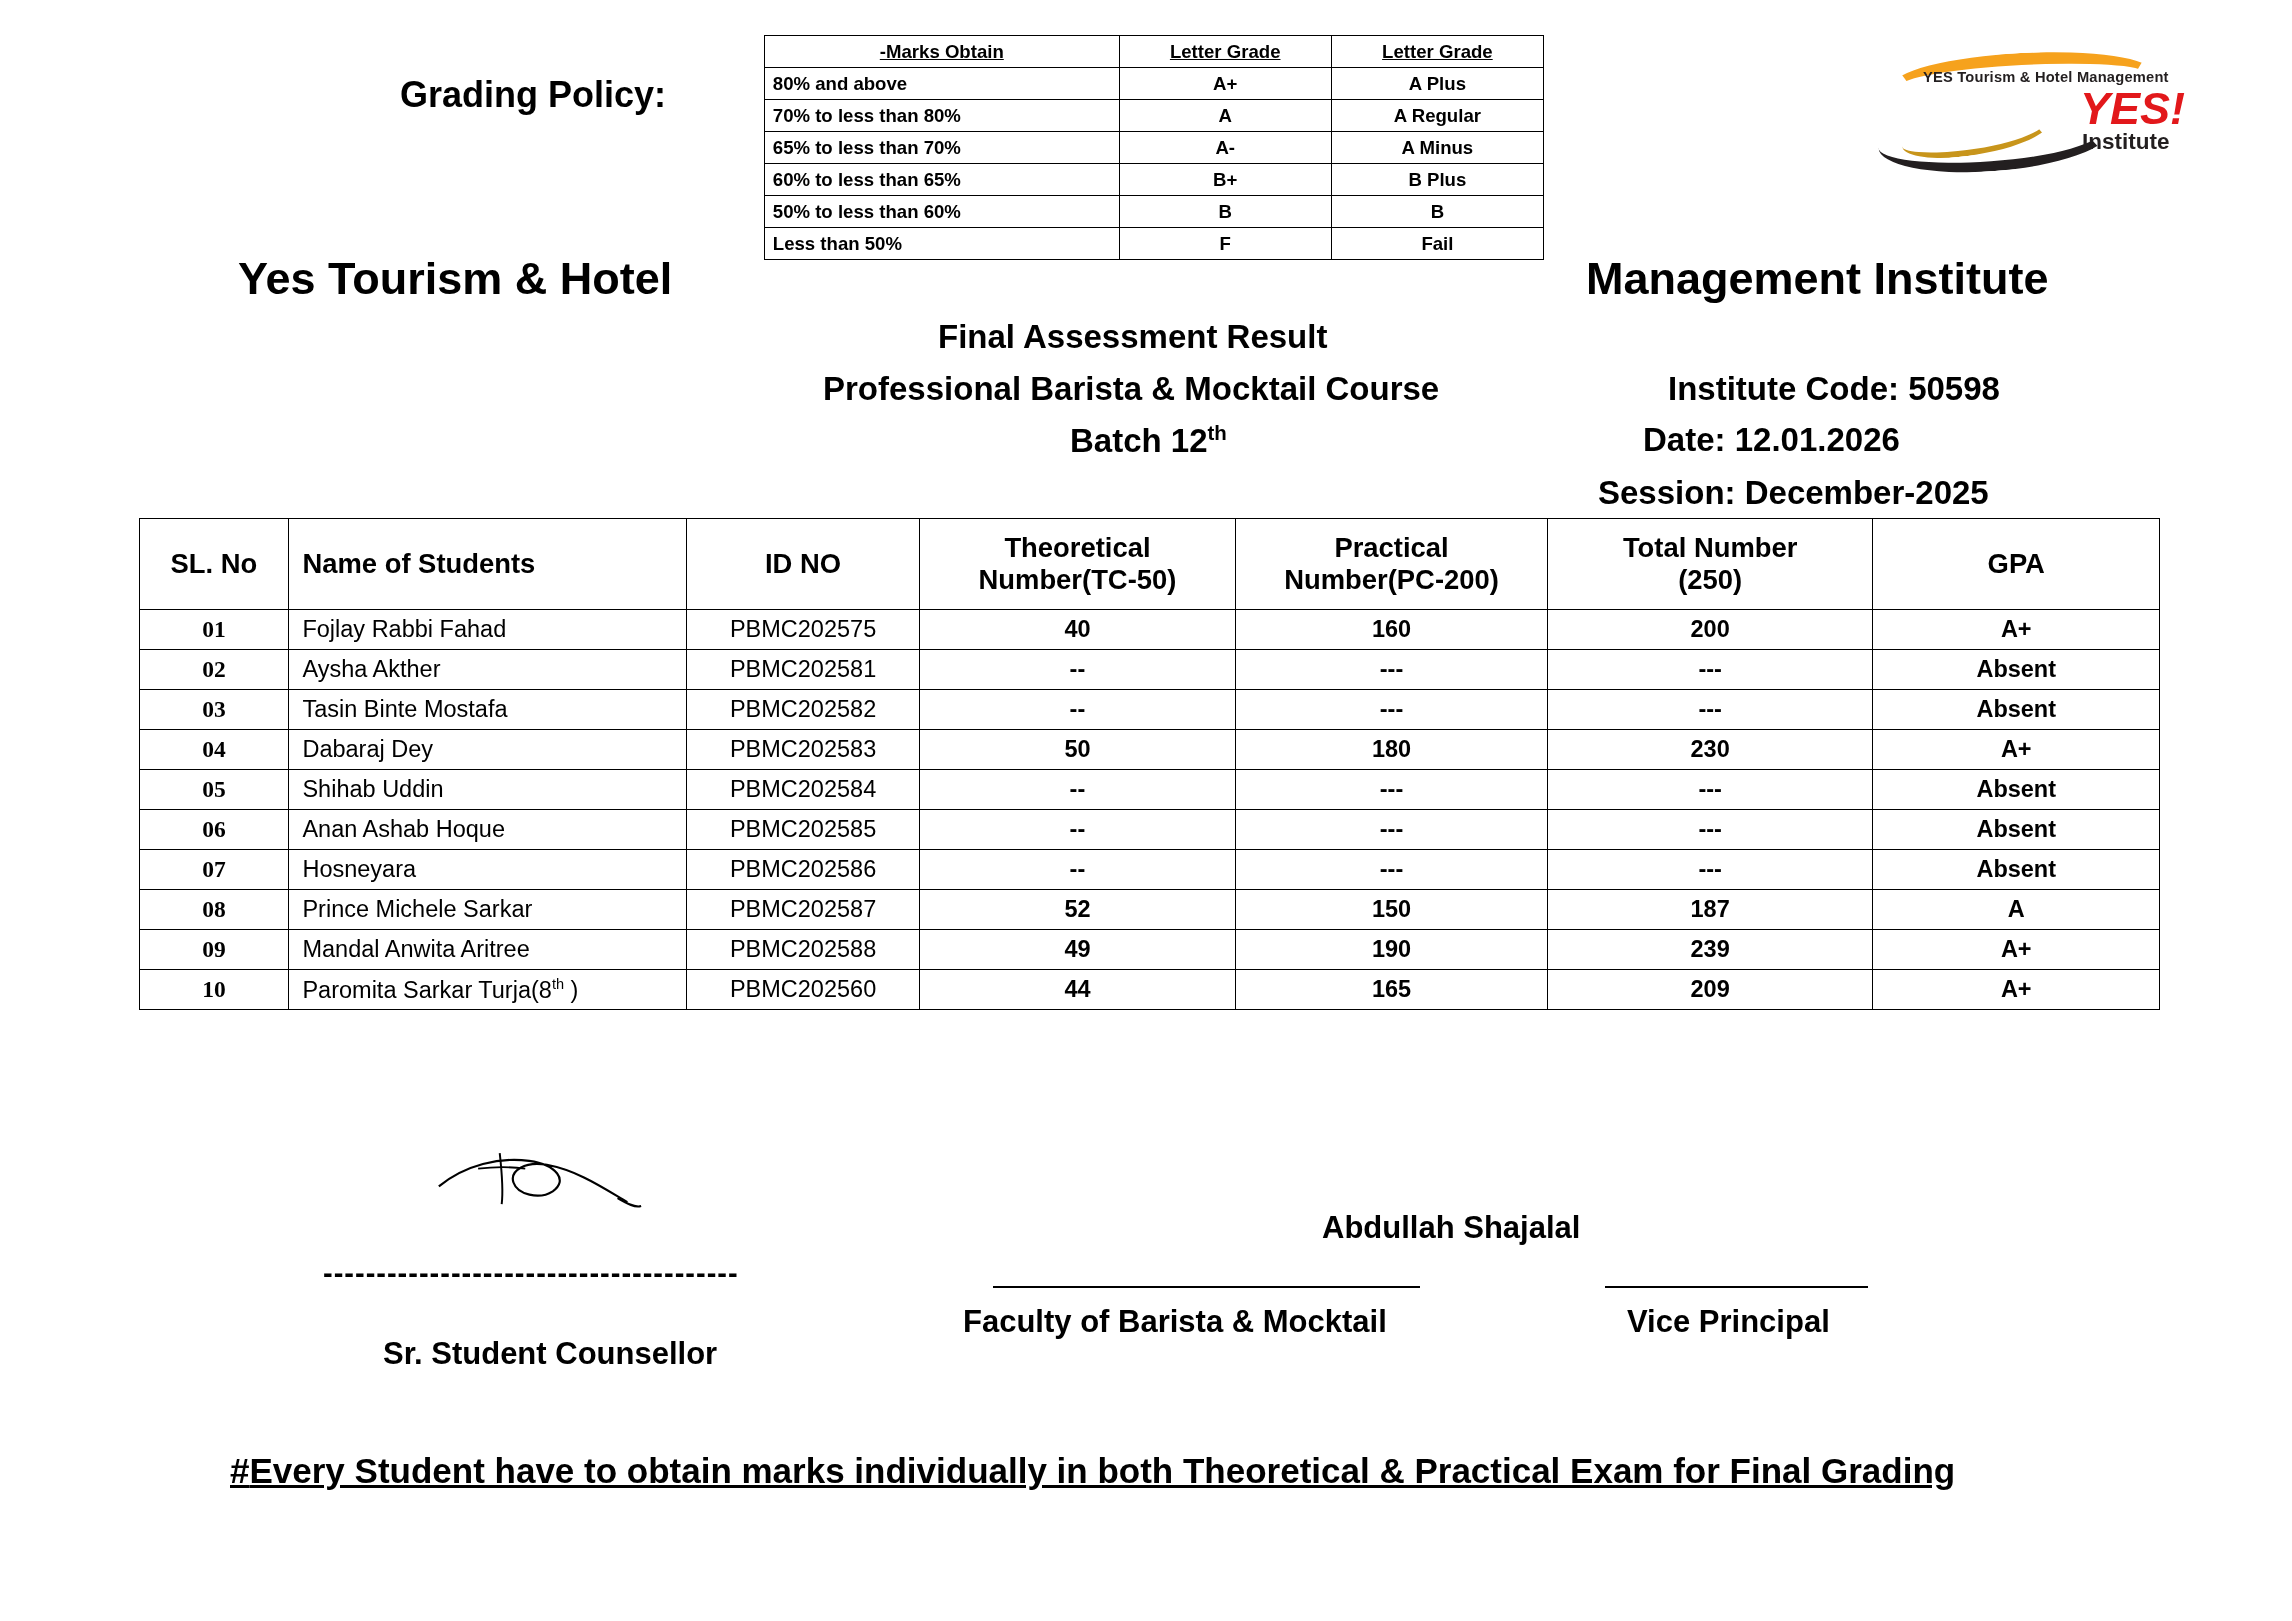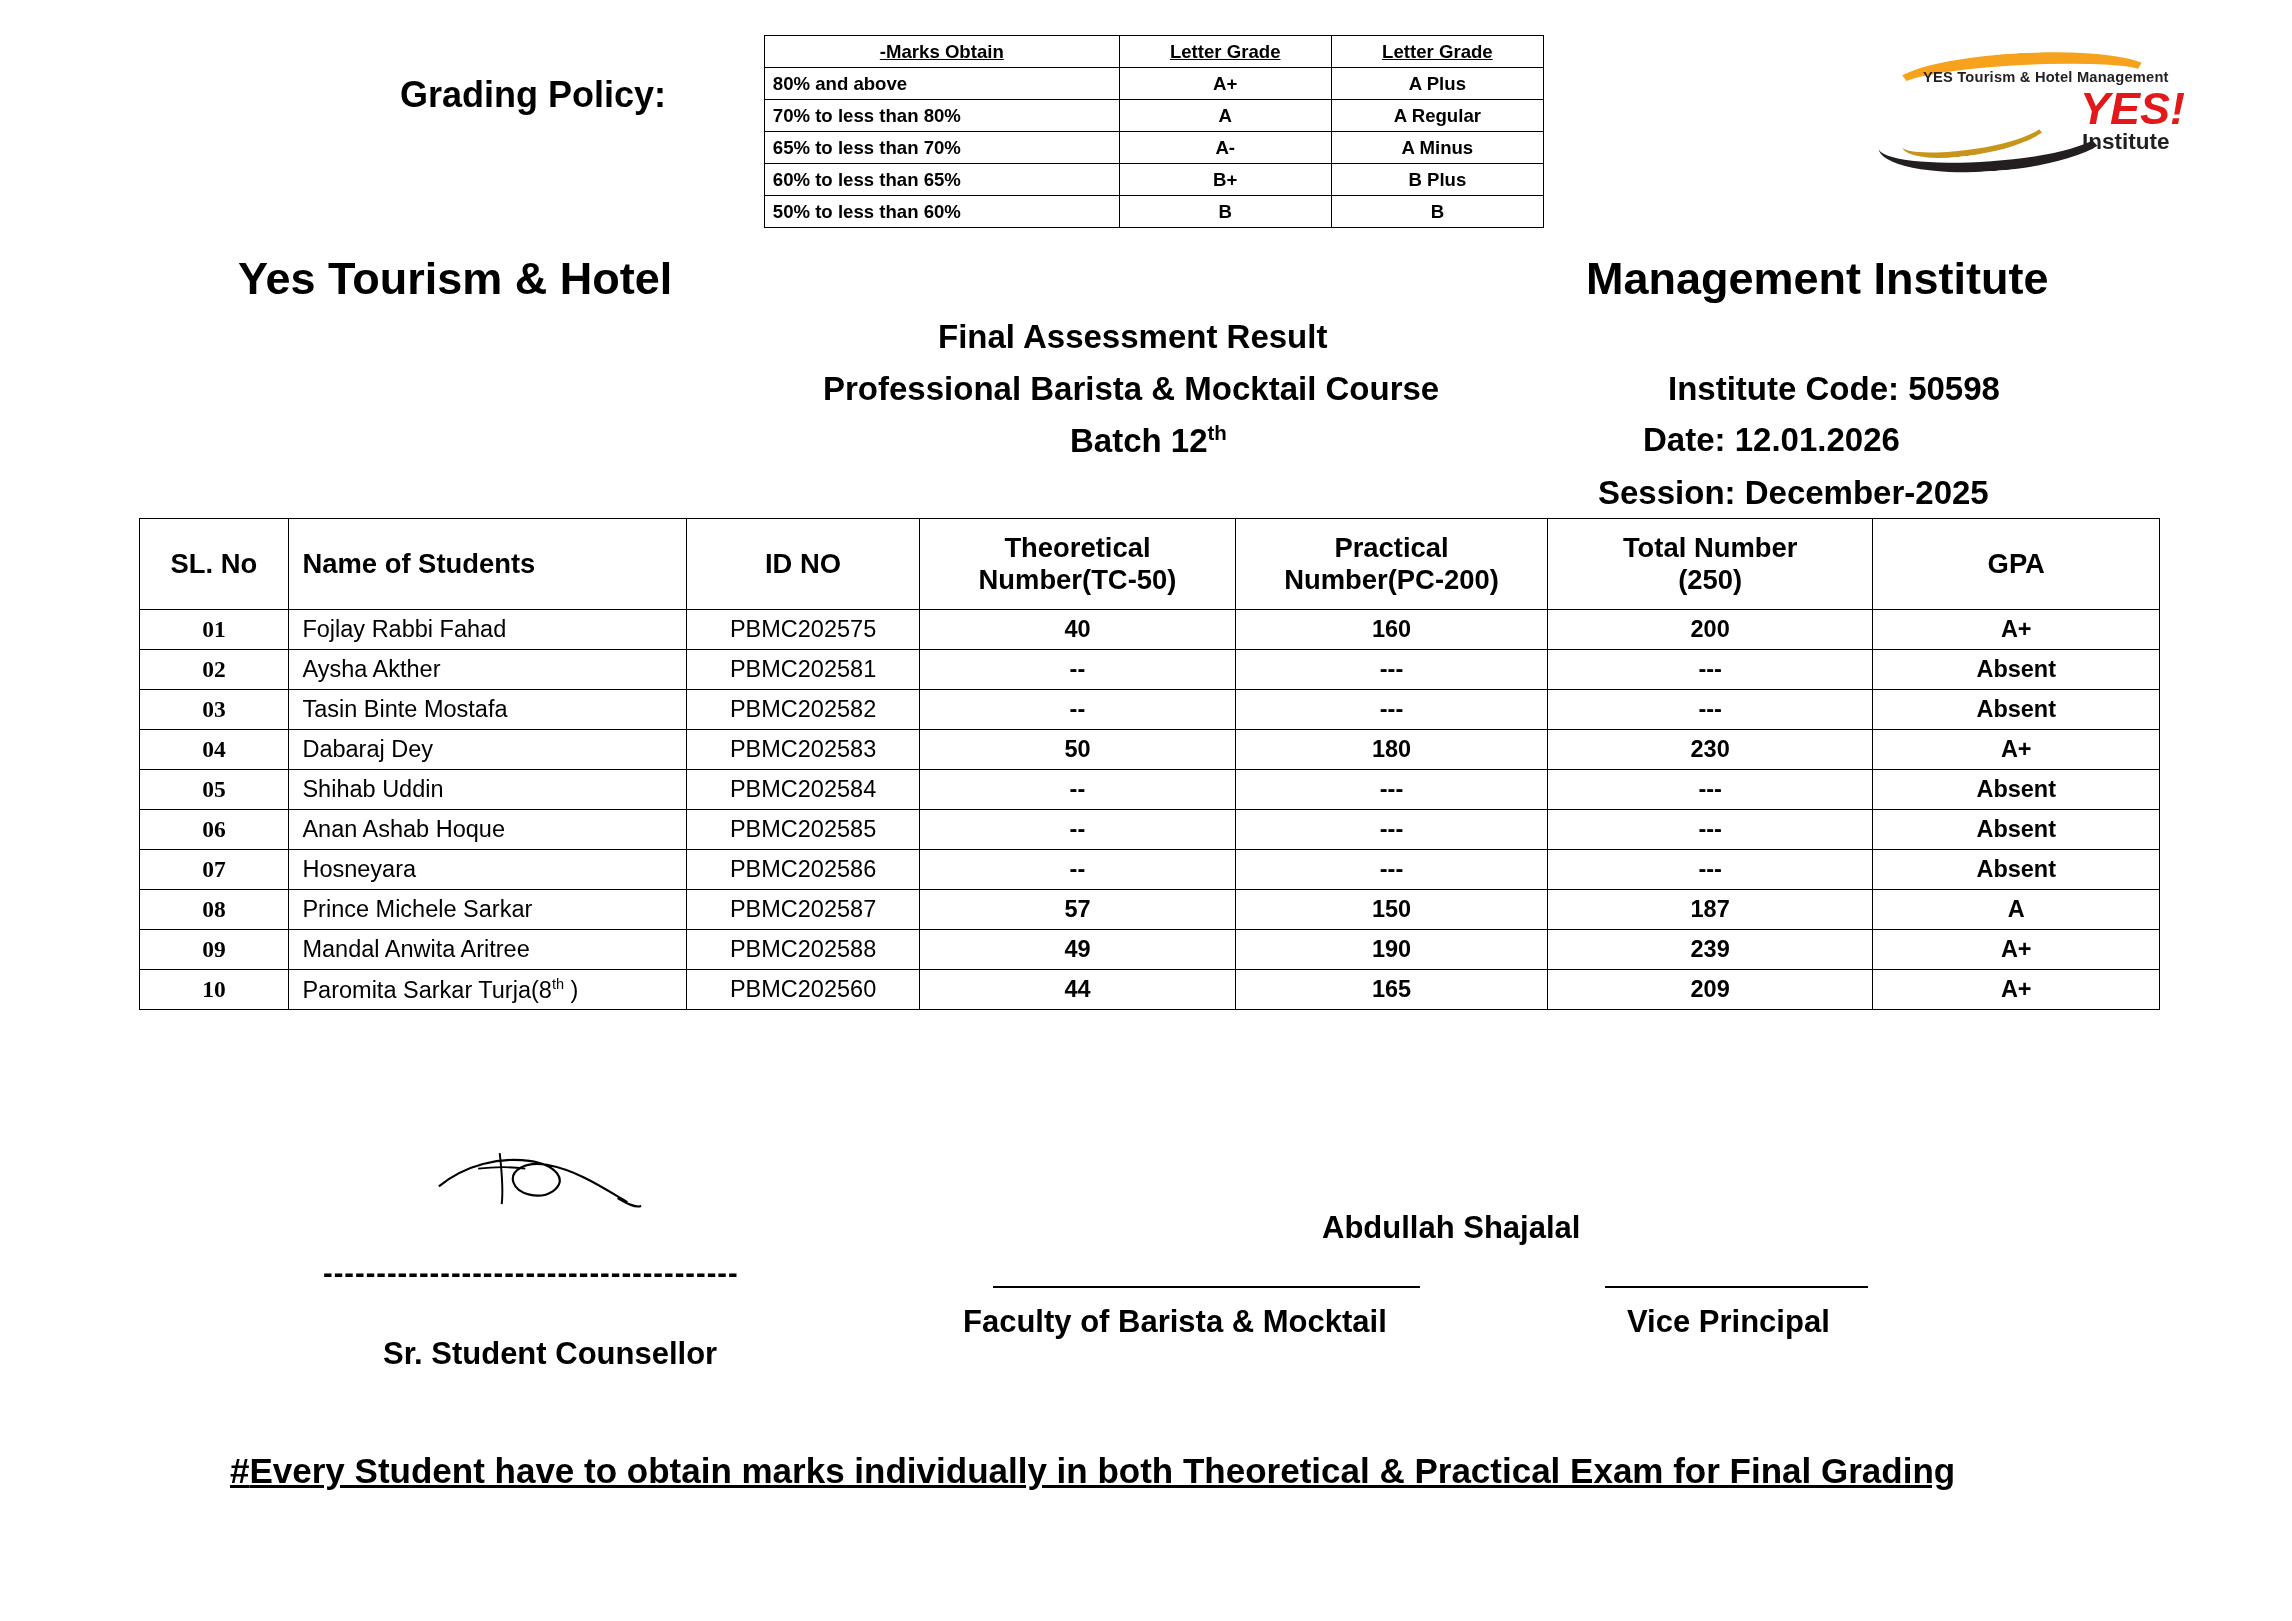--- a/index.html
+++ b/index.html
@@ -276,20 +276,25 @@
     </tr>
     <tr>
       <td class="marks">60% to less than 65%</td>
       <td class="c">B+</td>
       <td class="c">B Plus</td>
     </tr>
     <tr>
       <td class="marks">50% to less than 60%</td>
       <td class="c">B</td>
       <td class="c">B</td>
+    </tr>
+    <tr>
+      <td class="marks">Less than 50%</td>
+      <td class="c">F</td>
+      <td class="c">Fail</td>
     </tr>
   </tbody>
 </table>
 
 <div id="logo">
   <div class="swoosh-orange"></div>
   <div class="swoosh-black"></div>
   <div class="swoosh-gold"></div>
   <div class="logo-top">YES Tourism &amp; Hotel Management</div>
   <div class="logo-yes">YES!</div>
@@ -389,21 +394,21 @@
       <td class="col-id">PBMC202586</td>
       <td class="col-tc">--</td>
       <td class="col-pc">---</td>
       <td class="col-total">---</td>
       <td class="col-gpa">Absent</td>
     </tr>
     <tr>
       <td class="col-sl">08</td>
       <td class="col-name">Prince Michele Sarkar</td>
       <td class="col-id">PBMC202587</td>
-      <td class="col-tc">57</td>
+      <td class="col-tc">52</td>
       <td class="col-pc">150</td>
       <td class="col-total">187</td>
       <td class="col-gpa">A</td>
     </tr>
     <tr>
       <td class="col-sl">09</td>
       <td class="col-name">Mandal Anwita Aritree</td>
       <td class="col-id">PBMC202588</td>
       <td class="col-tc">49</td>
       <td class="col-pc">190</td>

